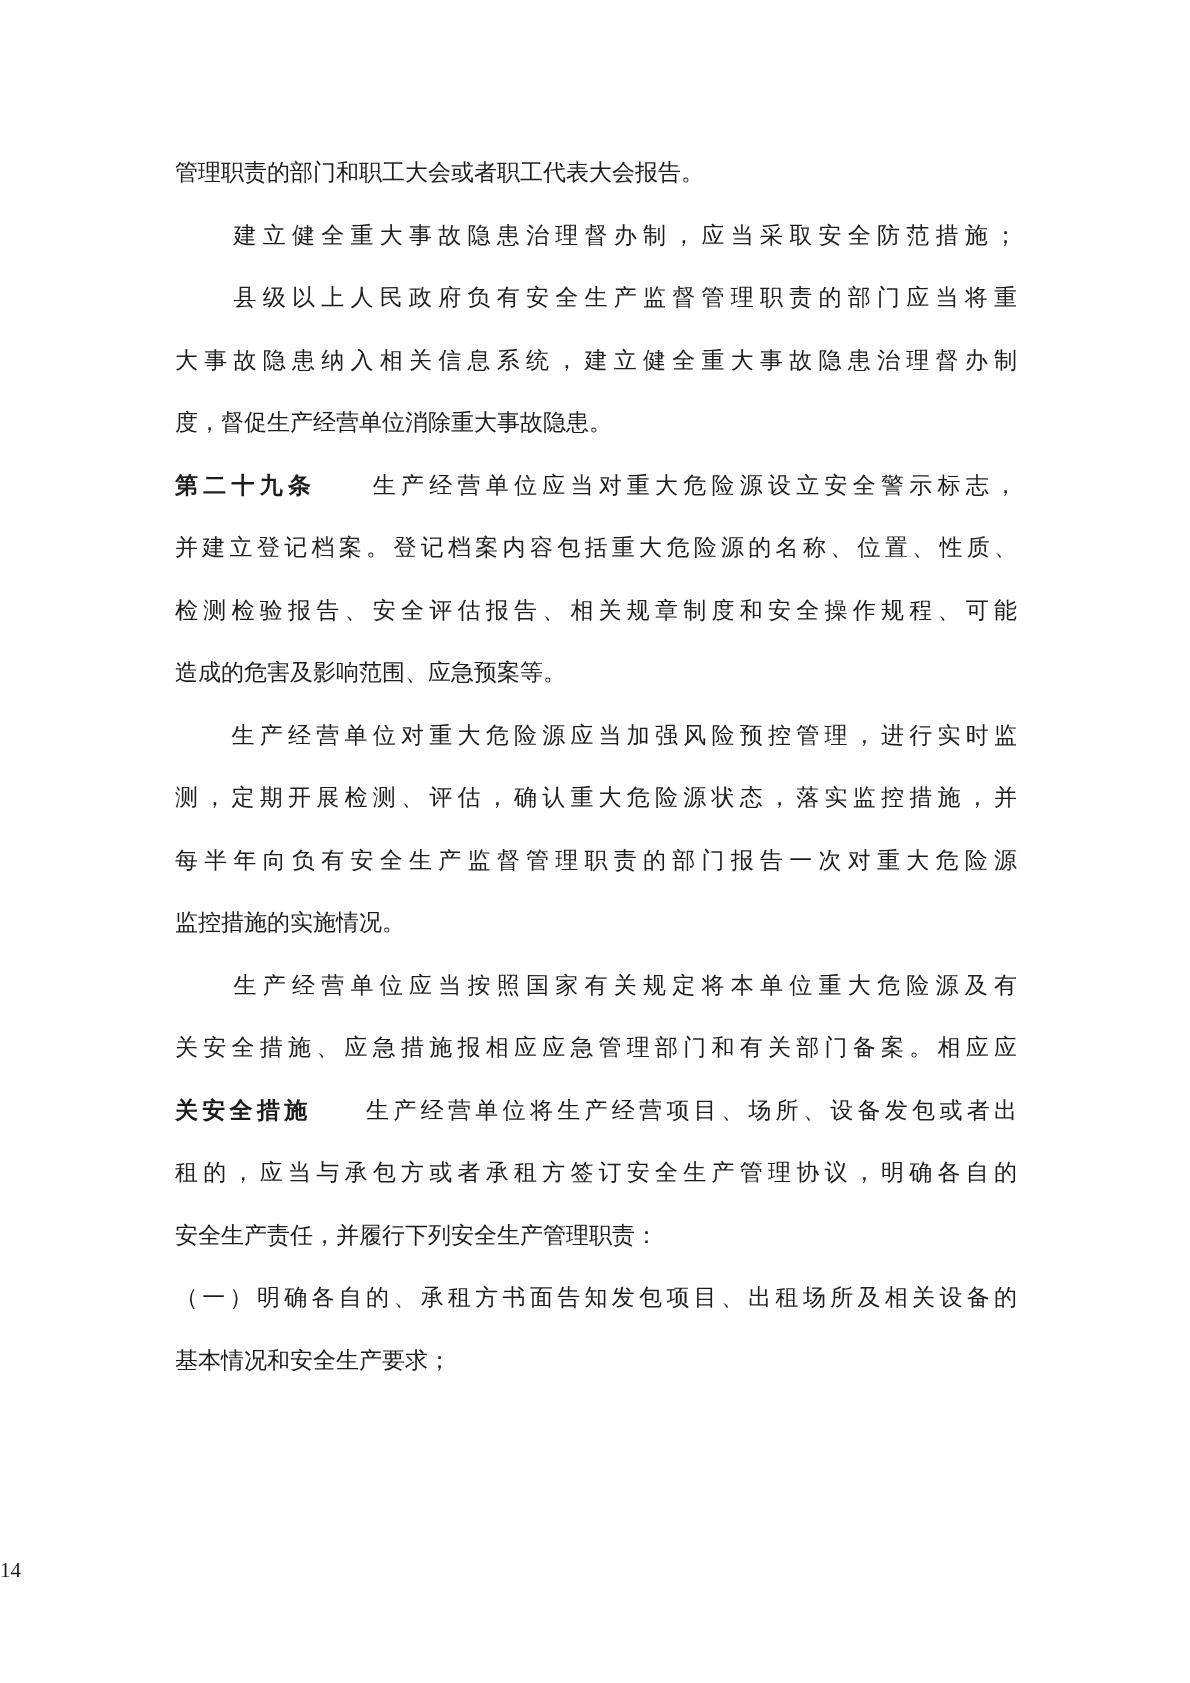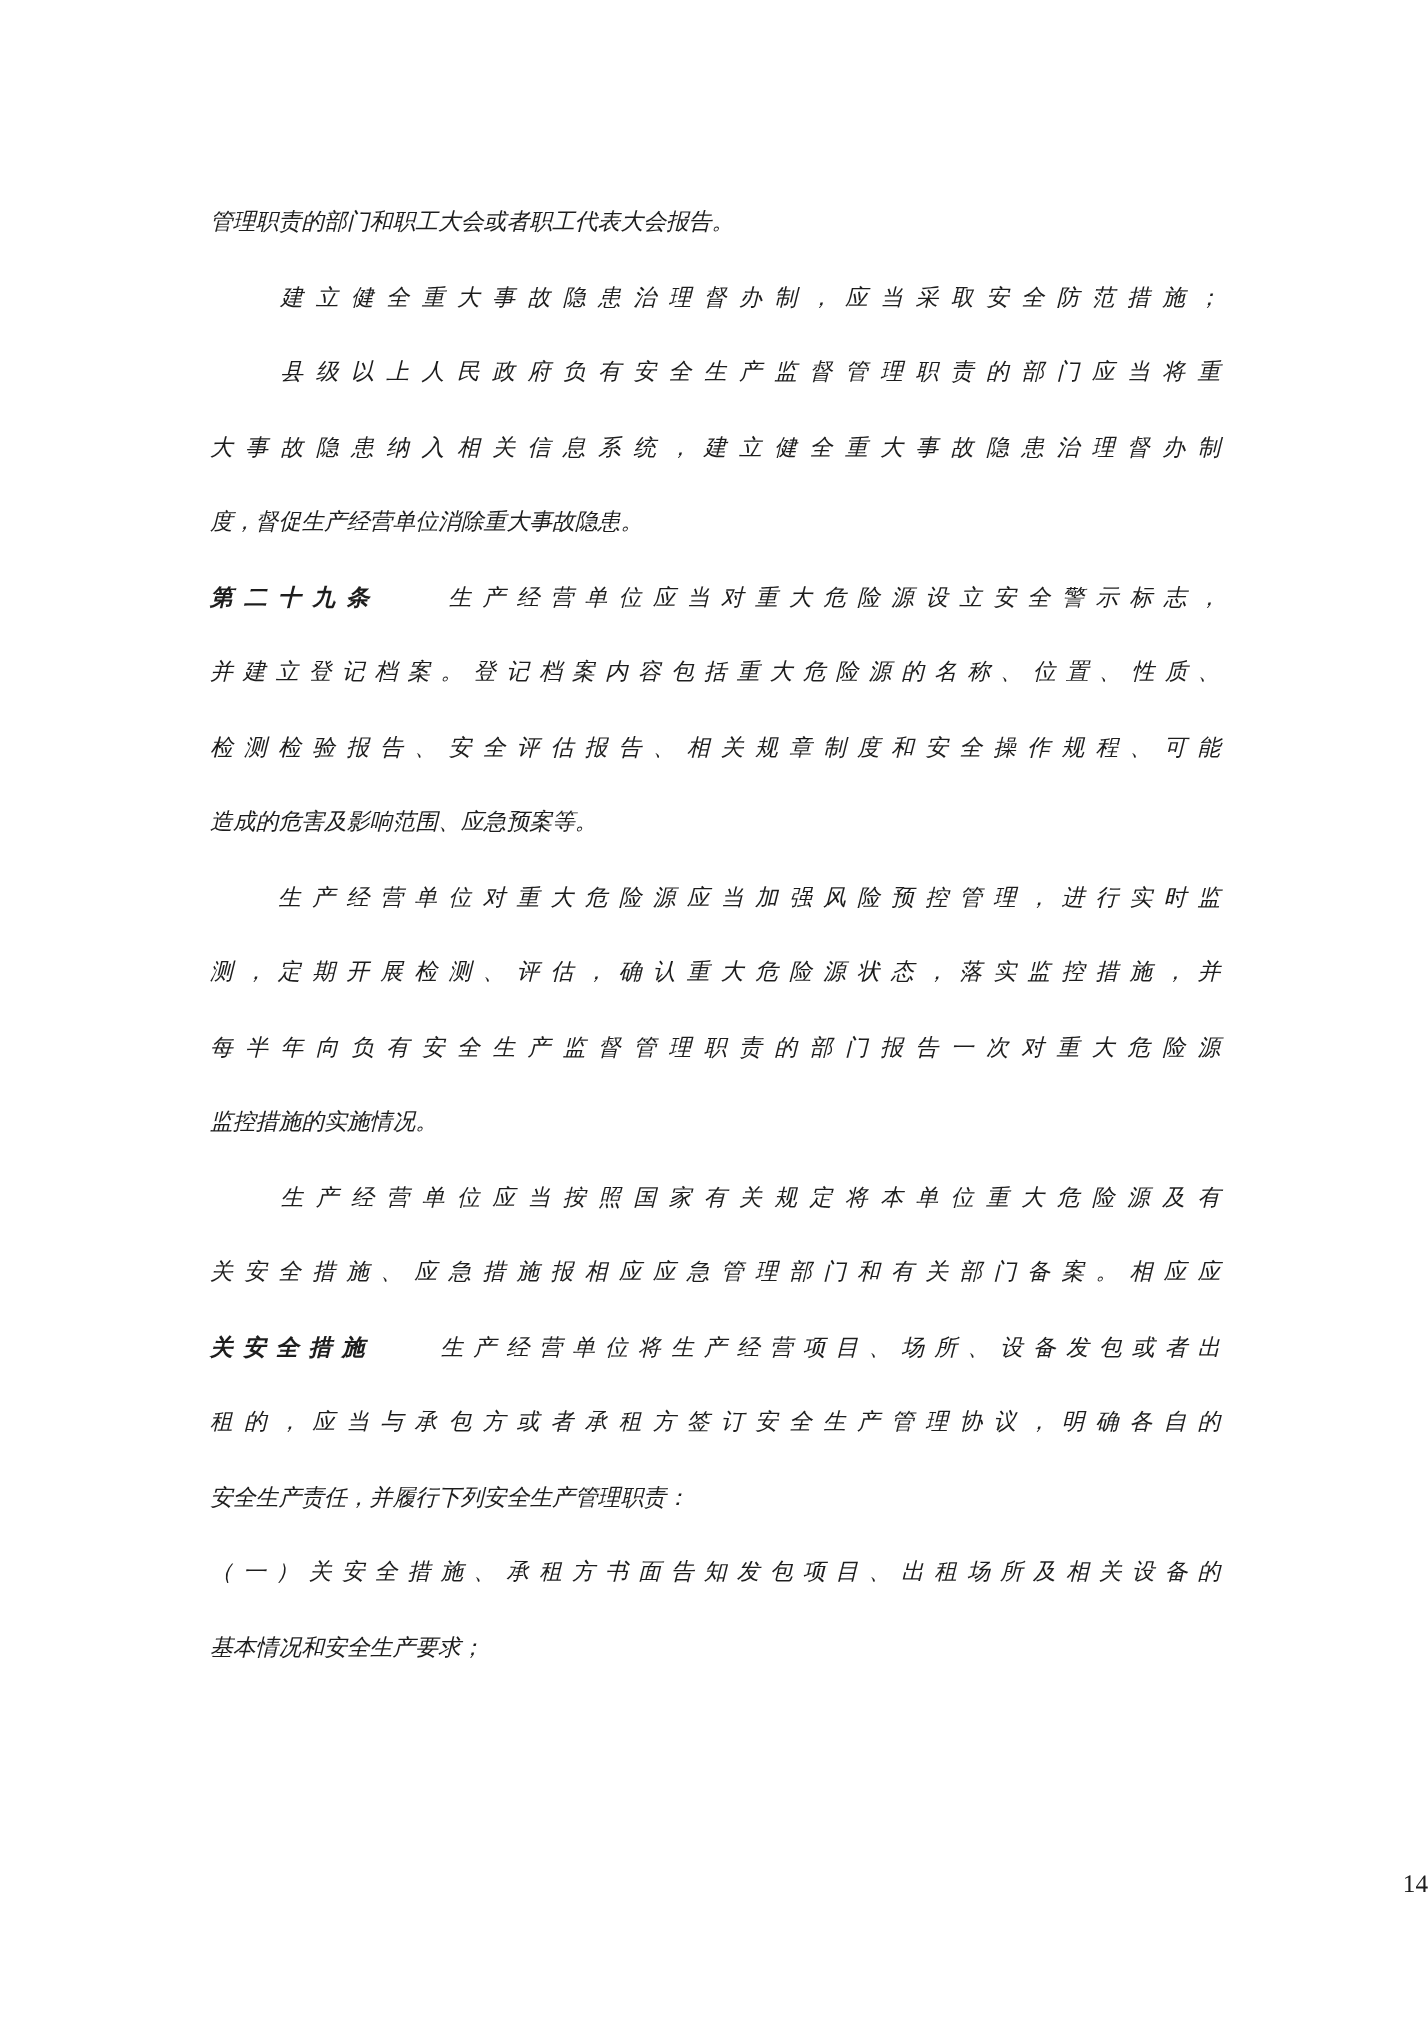--- a/index.html
+++ b/index.html
@@ -15,25 +15,24 @@
   .page {
     position: relative;
     width: 1190px;
     height: 1683px;
     background: #ffffff;
     overflow: hidden;
   }
   .body-text {
     position: absolute;
     left: 175px;
-    top: 155px;
+    top: 142px;
     width: 842px;
-    font-size: 19px;
+    font-size: 23px;
     color: #1d1d1d;
-    font-style: italic;
   }
   .paragraph {
     margin: 0;
     padding: 0;
   }
   .line {
     height: 62.5px;
     line-height: 62.5px;
     text-align: justify;
     text-align-last: justify;
@@ -45,21 +44,21 @@
   .line b {
     font-weight: 700;
   }
   .page-number {
     position: absolute;
     left: 0;
     right: 0;
     top: 1550px;
     height: 40px;
     line-height: 40px;
-    text-align: right;
+    text-align: left;
     font-size: 21px;
     color: #1d1d1d;
   }
 </style>
 </head>
 <body style="background: rgb(255, 255, 255);">
 
 <div class="page">
   <div class="body-text" id="doc-body" style="color: rgb(29, 29, 29);">
       <div class="paragraph">
@@ -88,18 +87,18 @@
       <div class="paragraph">
         <div class="line">　　生产经营单位应当按照国家有关规定将本单位重大危险源及有</div>
         <div class="line">关安全措施、应急措施报相应应急管理部门和有关部门备案。相应应</div>
       </div>
       <div class="paragraph">
         <div class="line"><b>关安全措施</b>　　生产经营单位将生产经营项目、场所、设备发包或者出</div>
         <div class="line">租的，应当与承包方或者承租方签订安全生产管理协议，明确各自的</div>
         <div class="line para-last">安全生产责任，并履行下列安全生产管理职责：</div>
       </div>
       <div class="paragraph">
-        <div class="line">（一）关安全措施、承租方书面告知发包项目、出租场所及相关设备的</div>
+        <div class="line">（一）明确各自的、承租方书面告知发包项目、出租场所及相关设备的</div>
         <div class="line para-last">基本情况和安全生产要求；</div>
       </div>
     </div>
   <div class="page-number">14</div>
 </div>
 
 </body></html>

